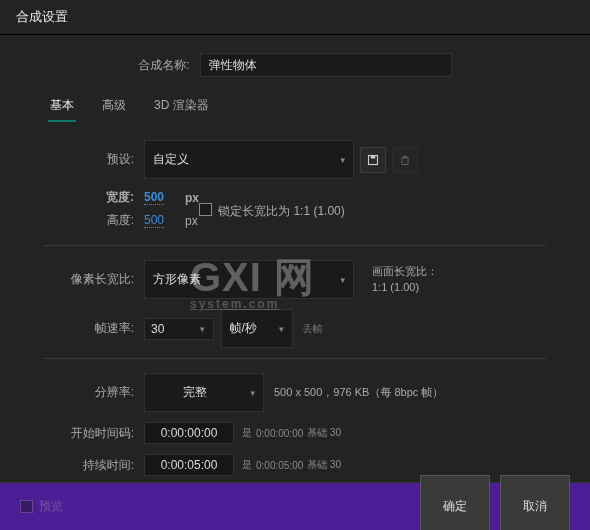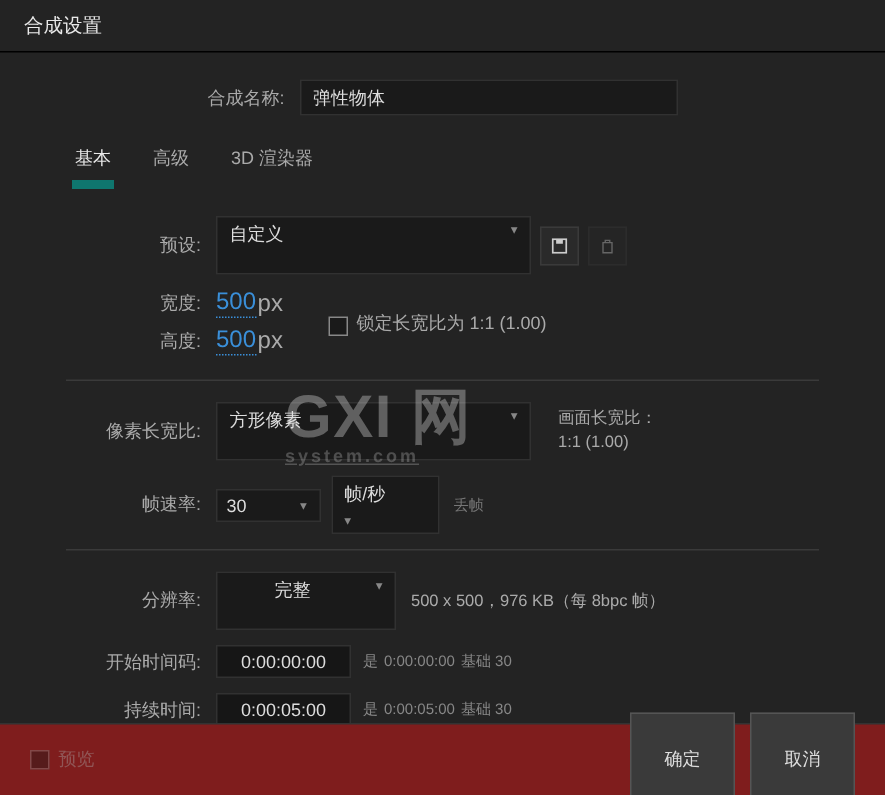--- a/index.html
+++ b/index.html
@@ -6,46 +6,46 @@
 body { background: #1a1a1a; width: 590px; height: 530px; overflow: hidden; position: relative; }
 .dialog { background: #232323; width: 590px; height: 530px; position: relative; }
 .title-bar { background: #232323; padding: 8px 16px; border-bottom: 1px solid #000; font-size: 13px; color: #e8e8e8; }
 .content { padding: 18px 24px 0 24px; }
 .row { display: flex; align-items: center; margin-bottom: 10px; }
 .label { color: #aaa; font-size: 12px; text-align: right; width: 90px; margin-right: 10px; flex-shrink: 0; }
 .text-input { background: #1a1a1a; border: 1px solid #313131; color: #ddd; font-size: 12px; padding: 4px 8px; height: 24px; }
 .comp-name { width: 252px; font-family: Liberation Mono, monospace; }
 .tabs { display: flex; gap: 24px; padding: 10px 0 0 24px; margin-bottom: 18px; }
 .tab { color: #aaa; font-size: 12px; padding: 4px 2px 6px 2px; cursor: pointer; }
-.tab.active { color: #e8e8e8; border-bottom: 6px solid #0f766e; }
+.tab.active { color: #e8e8e8; border-bottom: 2px solid #0f766e; }
 .panel { padding: 0 20px 0 20px; }
-.select { background: #1a1a1a; border: 1px solid #313131; color: #ddd; font-size: 12px; padding: 3px 8px; height: 39px; position: relative; display: flex; align-items: flex-start; justify-content: space-between; }
+.select { background: #1a1a1a; border: 1px solid #313131; color: #ddd; font-size: 12px; padding: 3px 8px; height: 39px; position: relative; display: flex; align-items: center; justify-content: space-between; }
 .select .chevron { font-size: 9px; color: #888; }
 .preset-select { width: 210px; }
 .icon-btn { width: 26px; height: 26px; background: #2a2a2a; border: 1px solid #3a3a3a; display: flex; align-items: center; justify-content: center; margin-left: 6px; color: #ccc; font-size: 12px; }
 .icon-btn.disabled { opacity: 0.4; }
-.value-link { color: #3a8fd9; font-size: 16px; cursor: text; border-bottom: 1px dotted #3a8fd9; }
-.unit { color: #aaa; font-size: 16px; margin-left: 1px; }
-.checkbox-row { display: flex; align-items: flex-end; margin-left: 30px; }
+.value-link { color: #3a8fd9; font-size: 12px; cursor: text; border-bottom: 1px dotted #3a8fd9; }
+.unit { color: #aaa; font-size: 12px; margin-left: 21px; }
+.checkbox-row { display: flex; align-items: flex-start; }
 .cb { width: 13px; height: 13px; border: 1px solid #888; background: #1a1a1a; margin-right: 6px; flex-shrink: 0; }
 .cb-label { color: #aaa; font-size: 12px; }
 .divider { border: none; border-top: 1px solid #3a3a3a; margin: 10px 0 14px 0; }
 .par-select { width: 210px; }
 .side-info { color: #aaa; font-size: 11px; margin-left: 18px; line-height: 1.4; }
 .fr-input { width: 70px; background: #1a1a1a; border: 1px solid #313131; color: #ddd; font-size: 12px; padding: 3px 6px; height: 22px; }
-.fr-unit-select { width: 72px; margin-left: 6px; flex-direction: column; }
+.fr-unit-select { width: 72px; margin-left: 6px; }
 .fr-extra { color: #777; font-size: 10px; margin-left: 10px; }
 .res-select { width: 120px; padding-left: 38px; }
 .res-info { color: #aaa; font-size: 11px; margin-left: 10px; }
 .tc-input { width: 90px; background: #161616; border: 1px solid #313131; color: #ddd; font-size: 12px; padding: 3px 6px; height: 22px; text-align: center; }
 .tc-meta { color: #888; font-size: 10px; margin-left: 8px; display: flex; align-items: center; gap: 4px; }
 .swatch { width: 32px; height: 20px; background: #000; border: 1px solid #555; }
 .eyedrop { margin-left: 10px; color: #ccc; font-size: 14px; }
 .bg-label { color: #aaa; font-size: 12px; }
-.footer { position: absolute; bottom: 0; left: 0; right: 0; height: 48px; background: #7f1d1d; border-top: 1px solid #333; display: flex; align-items: center; padding: 0 20px; }
+.footer { position: absolute; bottom: 0; left: 0; right: 0; height: 48px; background: #4c1d95; border-top: 1px solid #333; display: flex; align-items: center; padding: 0 20px; }
 .preview-cb { display: flex; align-items: center; opacity: 0.4; }
 .spacer { flex: 1; }
 .btn { background: #3a3a3a; border: 1px solid #555; color: #ddd; font-size: 12px; padding: 22px 22px; margin-left: 10px; cursor: pointer; }
 .watermark { position: absolute; top: 250px; left: 190px; font-size: 40px; color: rgba(230,230,230,0.35); font-weight: bold; font-family: Georgia, serif; pointer-events: none; letter-spacing: 1px; }
 .watermark .sub { font-size: 12px; display: block; margin-top: -8px; letter-spacing: 2px; color: rgba(200,200,200,0.3); text-decoration: underline; }
 .stopwatch-ico { width: 12px; height: 12px; display: inline-block; }
 </style>
 </head>
 <body>
 
@@ -81,21 +81,21 @@
         </div>
         <div class="icon-btn disabled">
           <svg class="stopwatch-ico" viewBox="0 0 16 16">
               <path d="M4 5h8v9H4z M6 3h4v2H6z" fill="none" stroke="#ccc" stroke-width="1.2"></path>
             </svg>
         </div>
       </div>
 
       <div style="display:flex; align-items:flex-start;">
         <div>
-          <div class="row" style="margin-bottom:6px;">
+          <div class="row" style="margin-bottom:6px;font-weight:bold;">
             <span class="label">宽度:</span>
             <span class="value-link">500</span>
             <span class="unit">px</span>
           </div>
           <div class="row" style="margin-bottom:6px;">
             <span class="label">高度:</span>
             <span class="value-link">500</span>
             <span class="unit">px</span>
           </div>
         </div>

